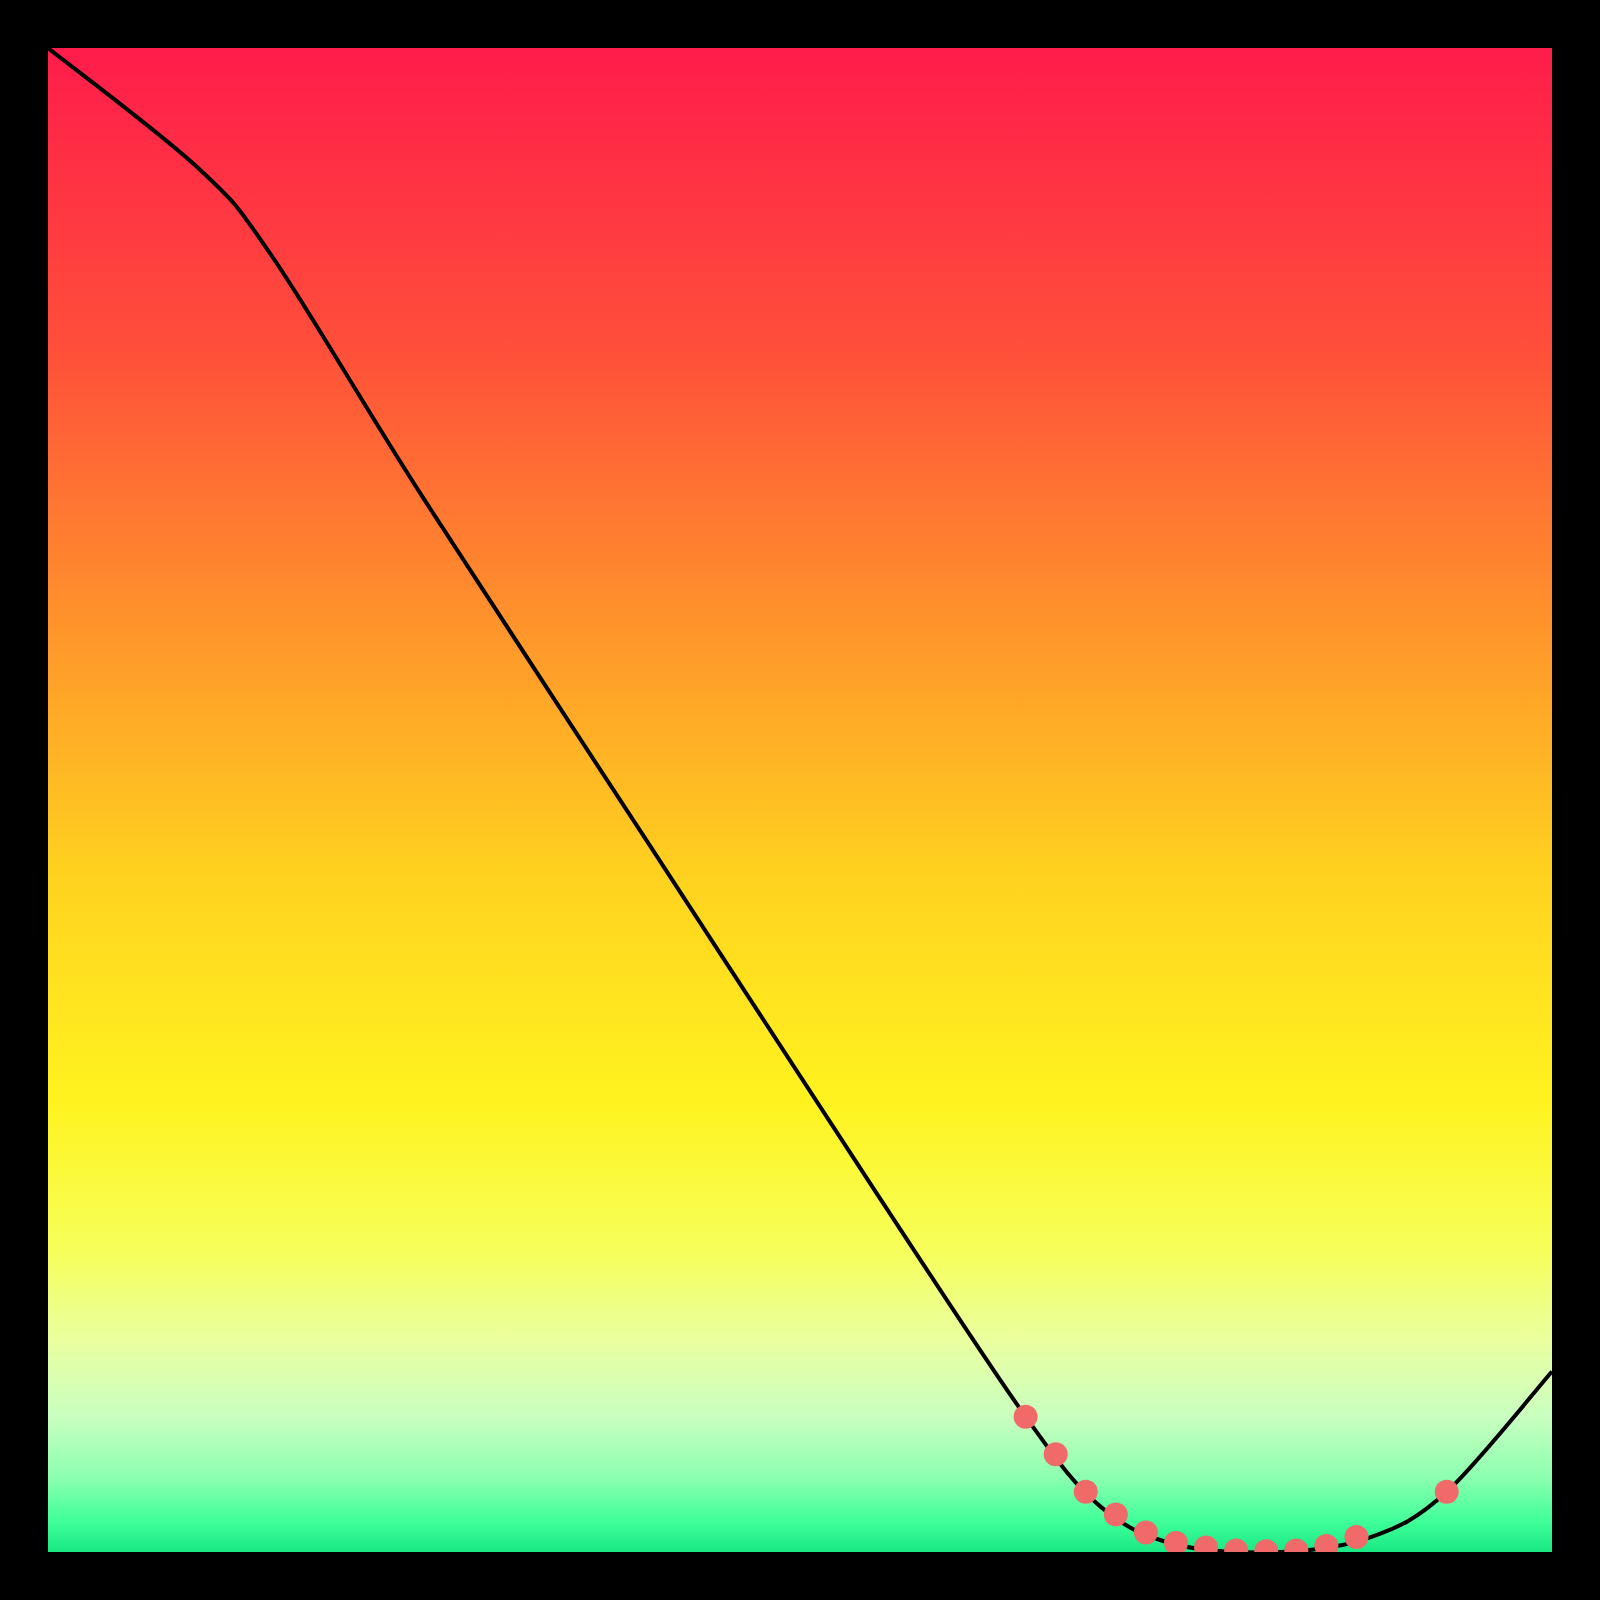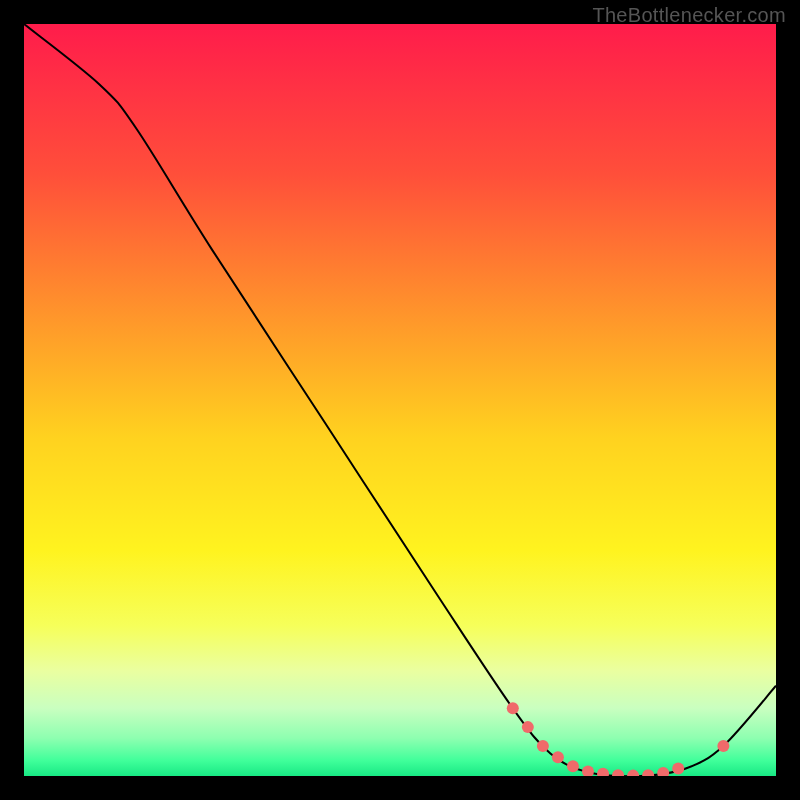--- a/index.html
+++ b/index.html
@@ -33,21 +33,20 @@
     top: 24px;
     width: 752px;
     height: 752px;
   }
   svg { display: block; }
 </style>
 </head>
 <body>
 
 <div class="frame">
-  <div class="watermark">TheBottlenecker.com</div>
 
   <div class="plot">
     <svg id="chart-svg" width="752" height="752" viewBox="0 0 752 752">
       <defs>
         <linearGradient id="bg-grad" x1="0" y1="0" x2="0" y2="1">
             <stop offset="0%" stop-color="#ff1c4b"></stop>
             <stop offset="20%" stop-color="#ff4f3a"></stop>
             <stop offset="40%" stop-color="#ff9a2a"></stop>
             <stop offset="55.00000000000001%" stop-color="#ffd21f"></stop>
             <stop offset="70%" stop-color="#fff31f"></stop>

